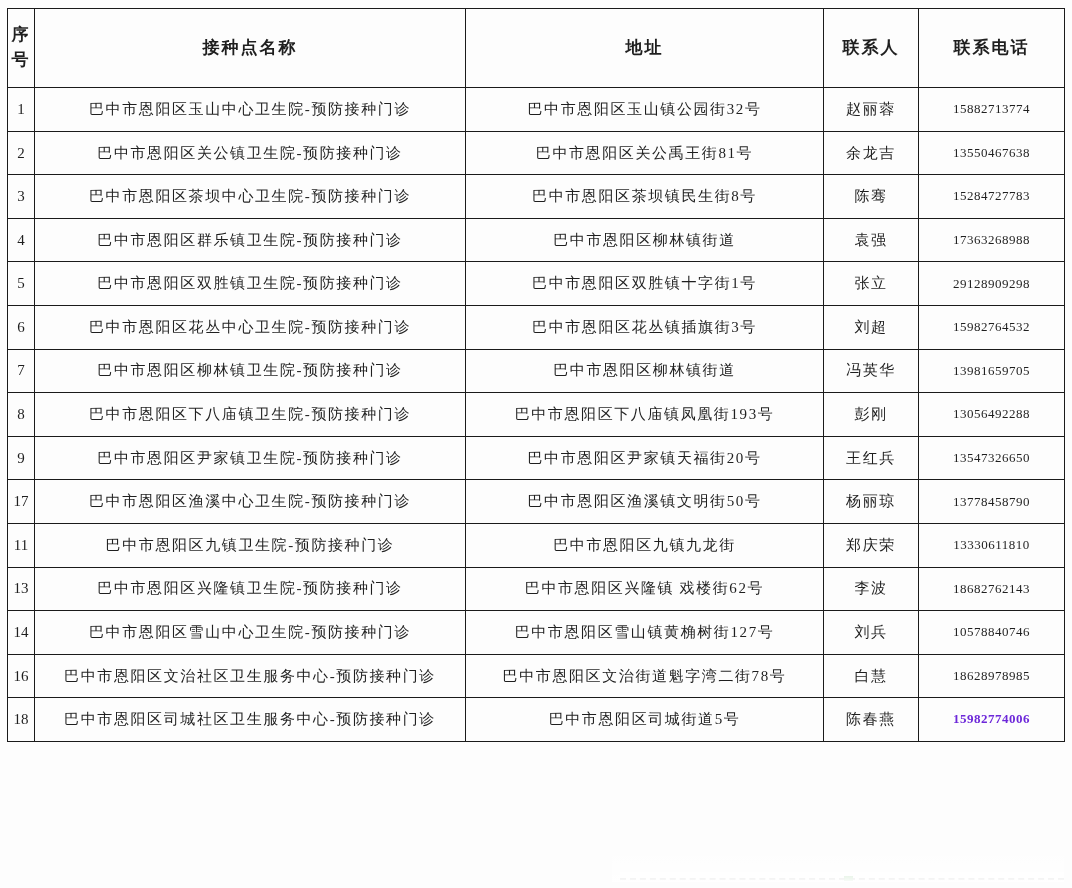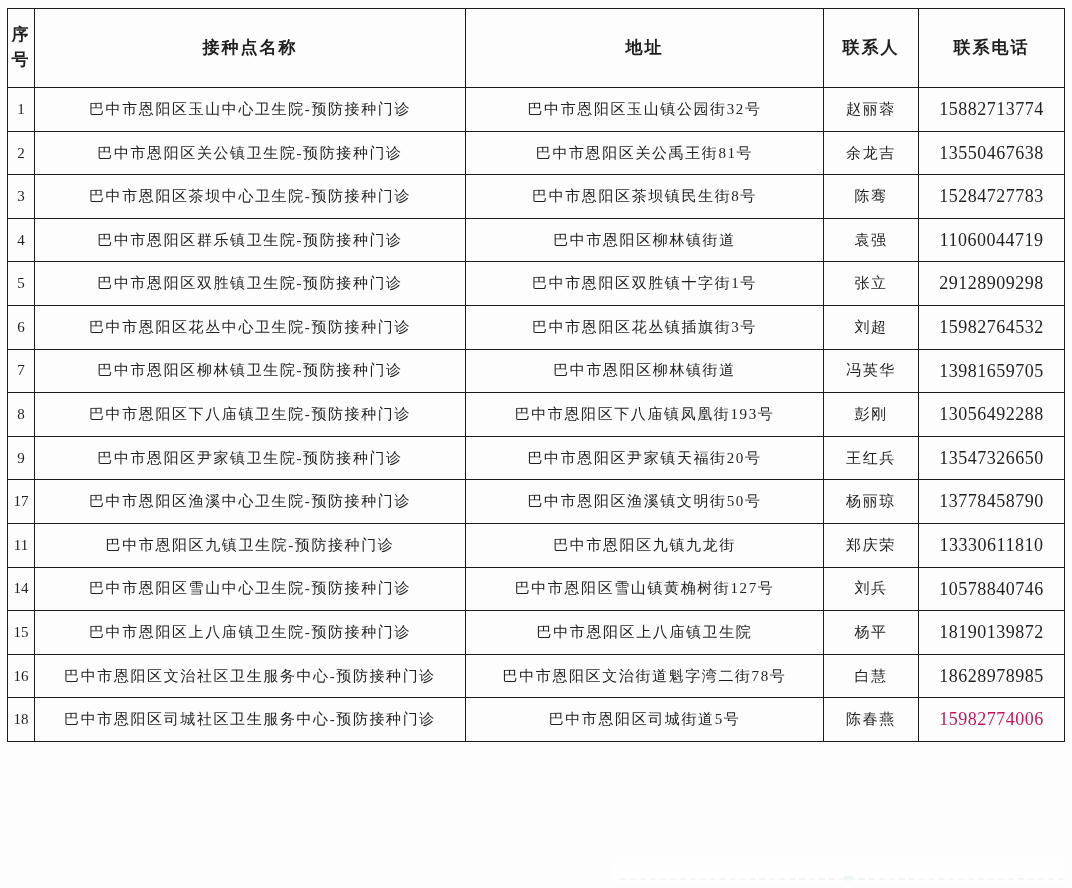--- a/index.html
+++ b/index.html
@@ -47,29 +47,30 @@
     font-size: 15px;
     letter-spacing: 1.6px;
     line-height: 1.25;
   }
   .grid td.col-no {
     font-size: 15px;
     letter-spacing: 0;
     font-family: "Liberation Serif", "DejaVu Serif", serif;
   }
   .grid td.col-phone {
-    font-size: 18px;
+    font-size: 13px;
     letter-spacing: 0.5px;
   }
   .grid td.col-contact {
     font-size: 15px;
   }
   .grid td.faded {
-    color: #be185d;
+    color: #6d28d9;
     text-shadow: 0 0 2px rgba(255,255,255,0.9);
+    font-weight: bold;
   }
   
   .fade-overlay {
     position: absolute;
     right: 8px;
     bottom: 6px;
     width: 452px;
     height: 26px;
     background: linear-gradient(to top, rgba(255,255,255,0.95), rgba(255,255,255,0.25));
     pointer-events: none;
@@ -136,21 +137,21 @@
           <td class="col-name">巴中市恩阳区茶坝中心卫生院-预防接种门诊</td>
           <td class="col-address">巴中市恩阳区茶坝镇民生街8号</td>
           <td class="col-contact">陈骞</td>
           <td class="col-phone">15284727783</td>
         </tr>
         <tr>
           <td class="col-no">4</td>
           <td class="col-name">巴中市恩阳区群乐镇卫生院-预防接种门诊</td>
           <td class="col-address">巴中市恩阳区柳林镇街道</td>
           <td class="col-contact">袁强</td>
-          <td class="col-phone">11060044719</td>
+          <td class="col-phone">17363268988</td>
         </tr>
         <tr>
           <td class="col-no">5</td>
           <td class="col-name">巴中市恩阳区双胜镇卫生院-预防接种门诊</td>
           <td class="col-address">巴中市恩阳区双胜镇十字街1号</td>
           <td class="col-contact">张立</td>
           <td class="col-phone">29128909298</td>
         </tr>
         <tr>
           <td class="col-no">6</td>
@@ -188,32 +189,32 @@
           <td class="col-phone">13778458790</td>
         </tr>
         <tr>
           <td class="col-no">11</td>
           <td class="col-name">巴中市恩阳区九镇卫生院-预防接种门诊</td>
           <td class="col-address">巴中市恩阳区九镇九龙街</td>
           <td class="col-contact">郑庆荣</td>
           <td class="col-phone">13330611810</td>
         </tr>
         <tr>
+          <td class="col-no">13</td>
+          <td class="col-name">巴中市恩阳区兴隆镇卫生院-预防接种门诊</td>
+          <td class="col-address">巴中市恩阳区兴隆镇 戏楼街62号</td>
+          <td class="col-contact">李波</td>
+          <td class="col-phone">18682762143</td>
+        </tr>
+        <tr>
           <td class="col-no">14</td>
           <td class="col-name">巴中市恩阳区雪山中心卫生院-预防接种门诊</td>
           <td class="col-address">巴中市恩阳区雪山镇黄桷树街127号</td>
           <td class="col-contact">刘兵</td>
           <td class="col-phone">10578840746</td>
-        </tr>
-        <tr>
-          <td class="col-no">15</td>
-          <td class="col-name">巴中市恩阳区上八庙镇卫生院-预防接种门诊</td>
-          <td class="col-address">巴中市恩阳区上八庙镇卫生院</td>
-          <td class="col-contact">杨平</td>
-          <td class="col-phone">18190139872</td>
         </tr>
         <tr>
           <td class="col-no">16</td>
           <td class="col-name">巴中市恩阳区文治社区卫生服务中心-预防接种门诊</td>
           <td class="col-address">巴中市恩阳区文治街道魁字湾二街78号</td>
           <td class="col-contact">白慧</td>
           <td class="col-phone">18628978985</td>
         </tr>
         <tr>
           <td class="col-no">18</td>

